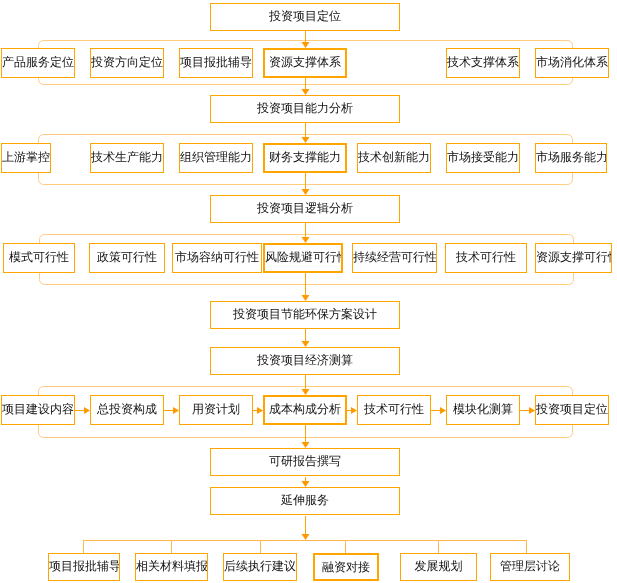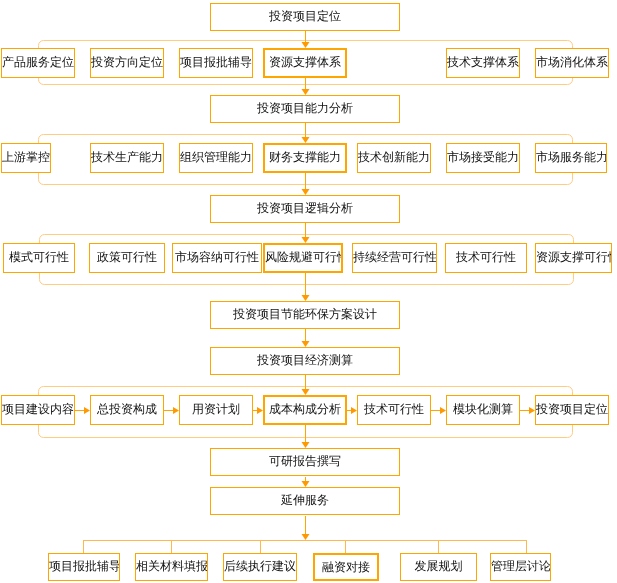--- a/index.html
+++ b/index.html
@@ -108,14 +108,14 @@
   <div class="node hl" style="left:263px;top:395px;width:84px">成本构成分析</div>
   <div class="node" style="left:357px;top:395px;width:74px">技术可行性</div>
   <div class="node" style="left:446px;top:395px;width:74px">模块化测算</div>
   <div class="node" style="left:535px;top:395px;width:74px">投资项目定位</div>
 
   <div class="node leaf" style="left:48px;top:553px;width:72px">项目报批辅导</div>
   <div class="node leaf" style="left:135px;top:553px;width:73px">相关材料填报</div>
   <div class="node leaf" style="left:223px;top:553px;width:74px">后续执行建议</div>
   <div class="node leaf hl" style="left:313px;top:553px;width:66px">融资对接</div>
   <div class="node leaf" style="left:400px;top:553px;width:77px">发展规划</div>
-  <div class="node leaf" style="left:490px;top:553px;width:61px">管理层讨论</div>
+  <div class="node leaf" style="left:490px;top:553px;width:80px">管理层讨论</div>
 </div>
 
 </body></html>

